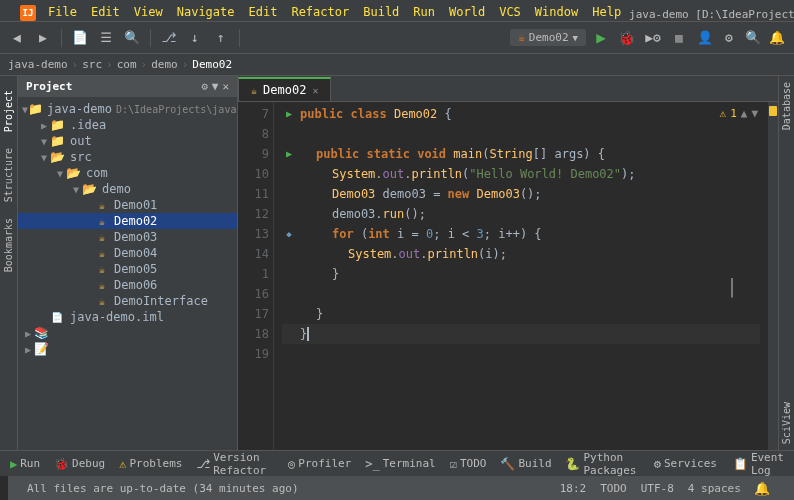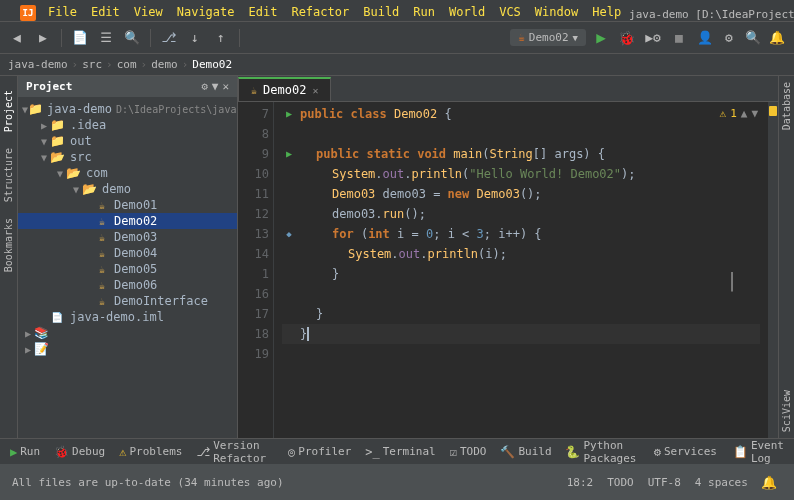--- a/index.html
+++ b/index.html
@@ -73,21 +73,21 @@
     .cursor-line { background: #323232; }
     .right-tab { writing-mode: vertical-rl; font-size: 10px; color: #bbbbbb; padding: 6px 2px; cursor: pointer; }
 
     
     .bottom-bar { background: #3c3f41; height: 26px; display: flex; align-items: center; padding: 0 4px; gap: 2px; border-top: 1px solid #555; flex-shrink: 0; }
     .bottom-btn { display: flex; align-items: center; gap: 3px; padding: 2px 6px; color: #bbbbbb; font-size: 11px; cursor: pointer; border-radius: 2px; }
     .bottom-btn .btn-icon { font-size: 12px; }
     .status-item { padding: 2px 4px; cursor: pointer; }
 
     
-    .status-bar { background: #4c5052; height: 36px; display: flex; align-items: center; padding: 0 12px; gap: 6px; flex-shrink: 0; }
+    .status-bar { background: #4c5052; height: 24px; display: flex; align-items: center; padding: 0 19px; gap: 6px; flex-shrink: 0; margin-left: 8px; }
     .status-text { color: #bbbbbb; font-size: 11px; }
 
     
     .gutter-debug { color: #6897bb; font-size: 9px; }
   </style>
 </head>
 <body>
 
 <div class="menu-bar">
   <div class="menu-logo">IJ</div>

